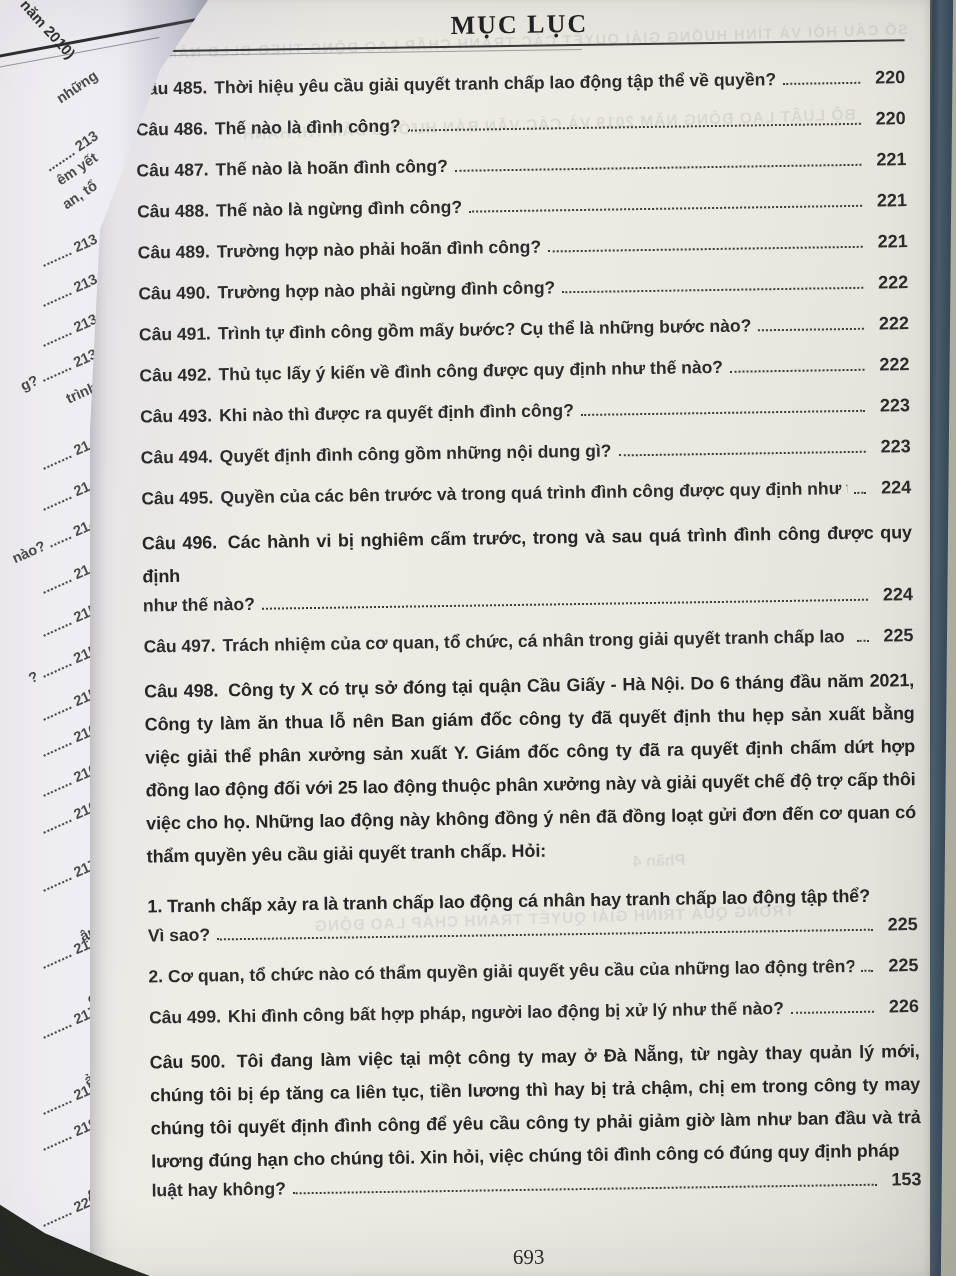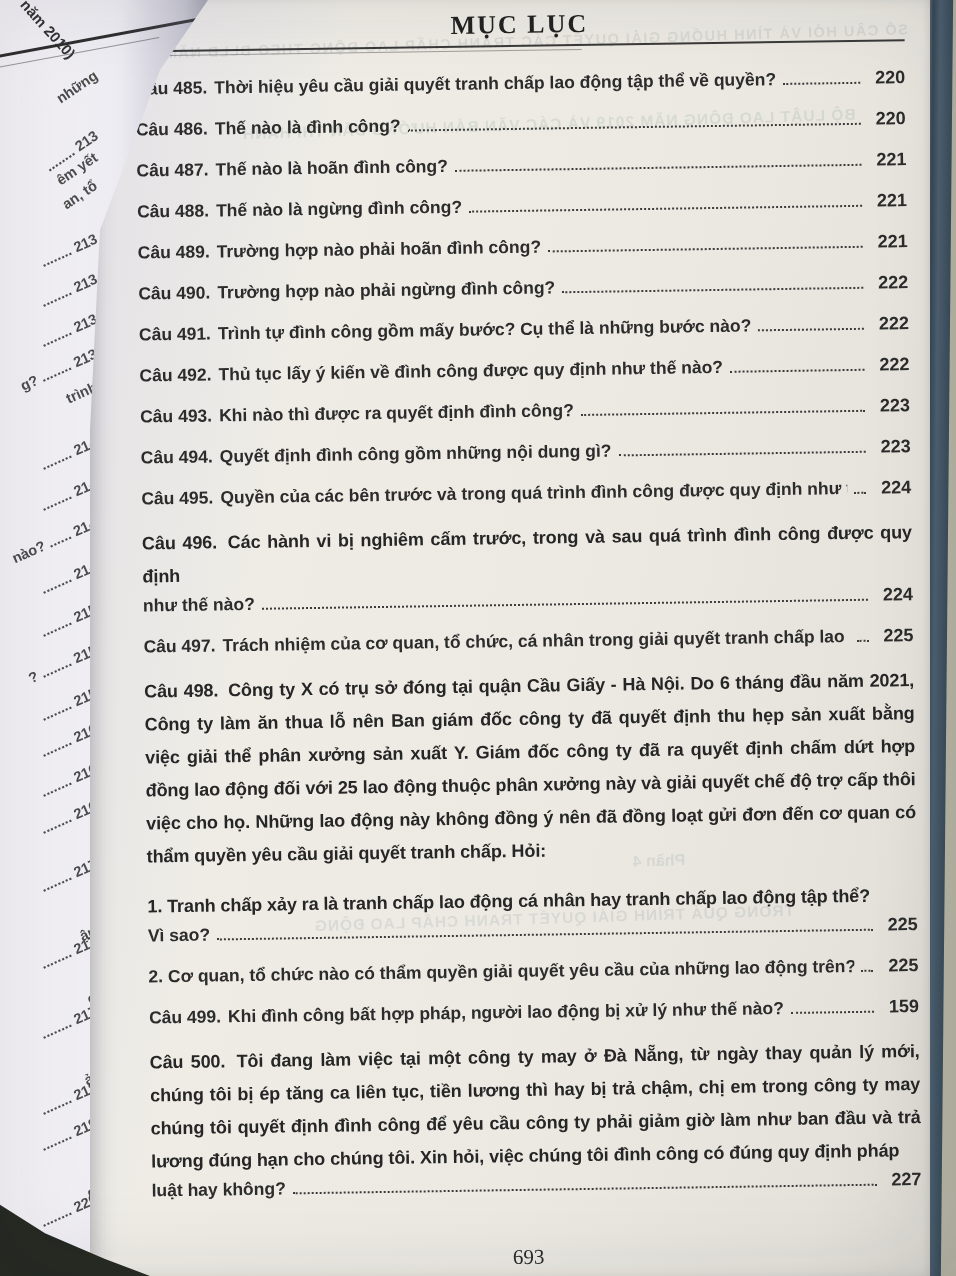--- a/index.html
+++ b/index.html
@@ -212,29 +212,29 @@
               <span class="tail">2. Cơ quan, tổ chức nào có thẩm quyền giải quyết yêu cầu của những lao động trên?</span>
               <span class="dots"></span>
               <span class="pg">225</span>
             </div>
           </div>
           <div class="entry">
             <div class="lastrow">
               <span class="lbl">Câu 499.</span>
               <span class="tail">Khi đình công bất hợp pháp, người lao động bị xử lý như thế nào?</span>
               <span class="dots"></span>
-              <span class="pg">159</span>
+              <span class="pg">226</span>
             </div>
           </div>
           <div class="entry">
             <div class="para"><span class="lbl">Câu 500. </span>Tôi đang làm việc tại một công ty may ở Đà Nẵng, từ ngày thay quản lý mới, chúng tôi bị ép tăng ca liên tục, tiền lương thì hay bị trả chậm, chị em trong công ty may chúng tôi quyết định đình công để yêu cầu công ty phải giảm giờ làm như ban đầu và trả lương đúng hạn cho chúng tôi. Xin hỏi, việc chúng tôi đình công có đúng quy định pháp</div>
             <div class="lastrow">
               <span class="tail">luật hay không?</span>
               <span class="dots"></span>
-              <span class="pg">227</span>
+              <span class="pg">153</span>
             </div>
           </div>
         </div>
 
       <div class="page-footer">693</div>
     </div>
   </div>
 
   <div class="left-strip">
     <div class="strip-top-frag">năm 2010)</div>

